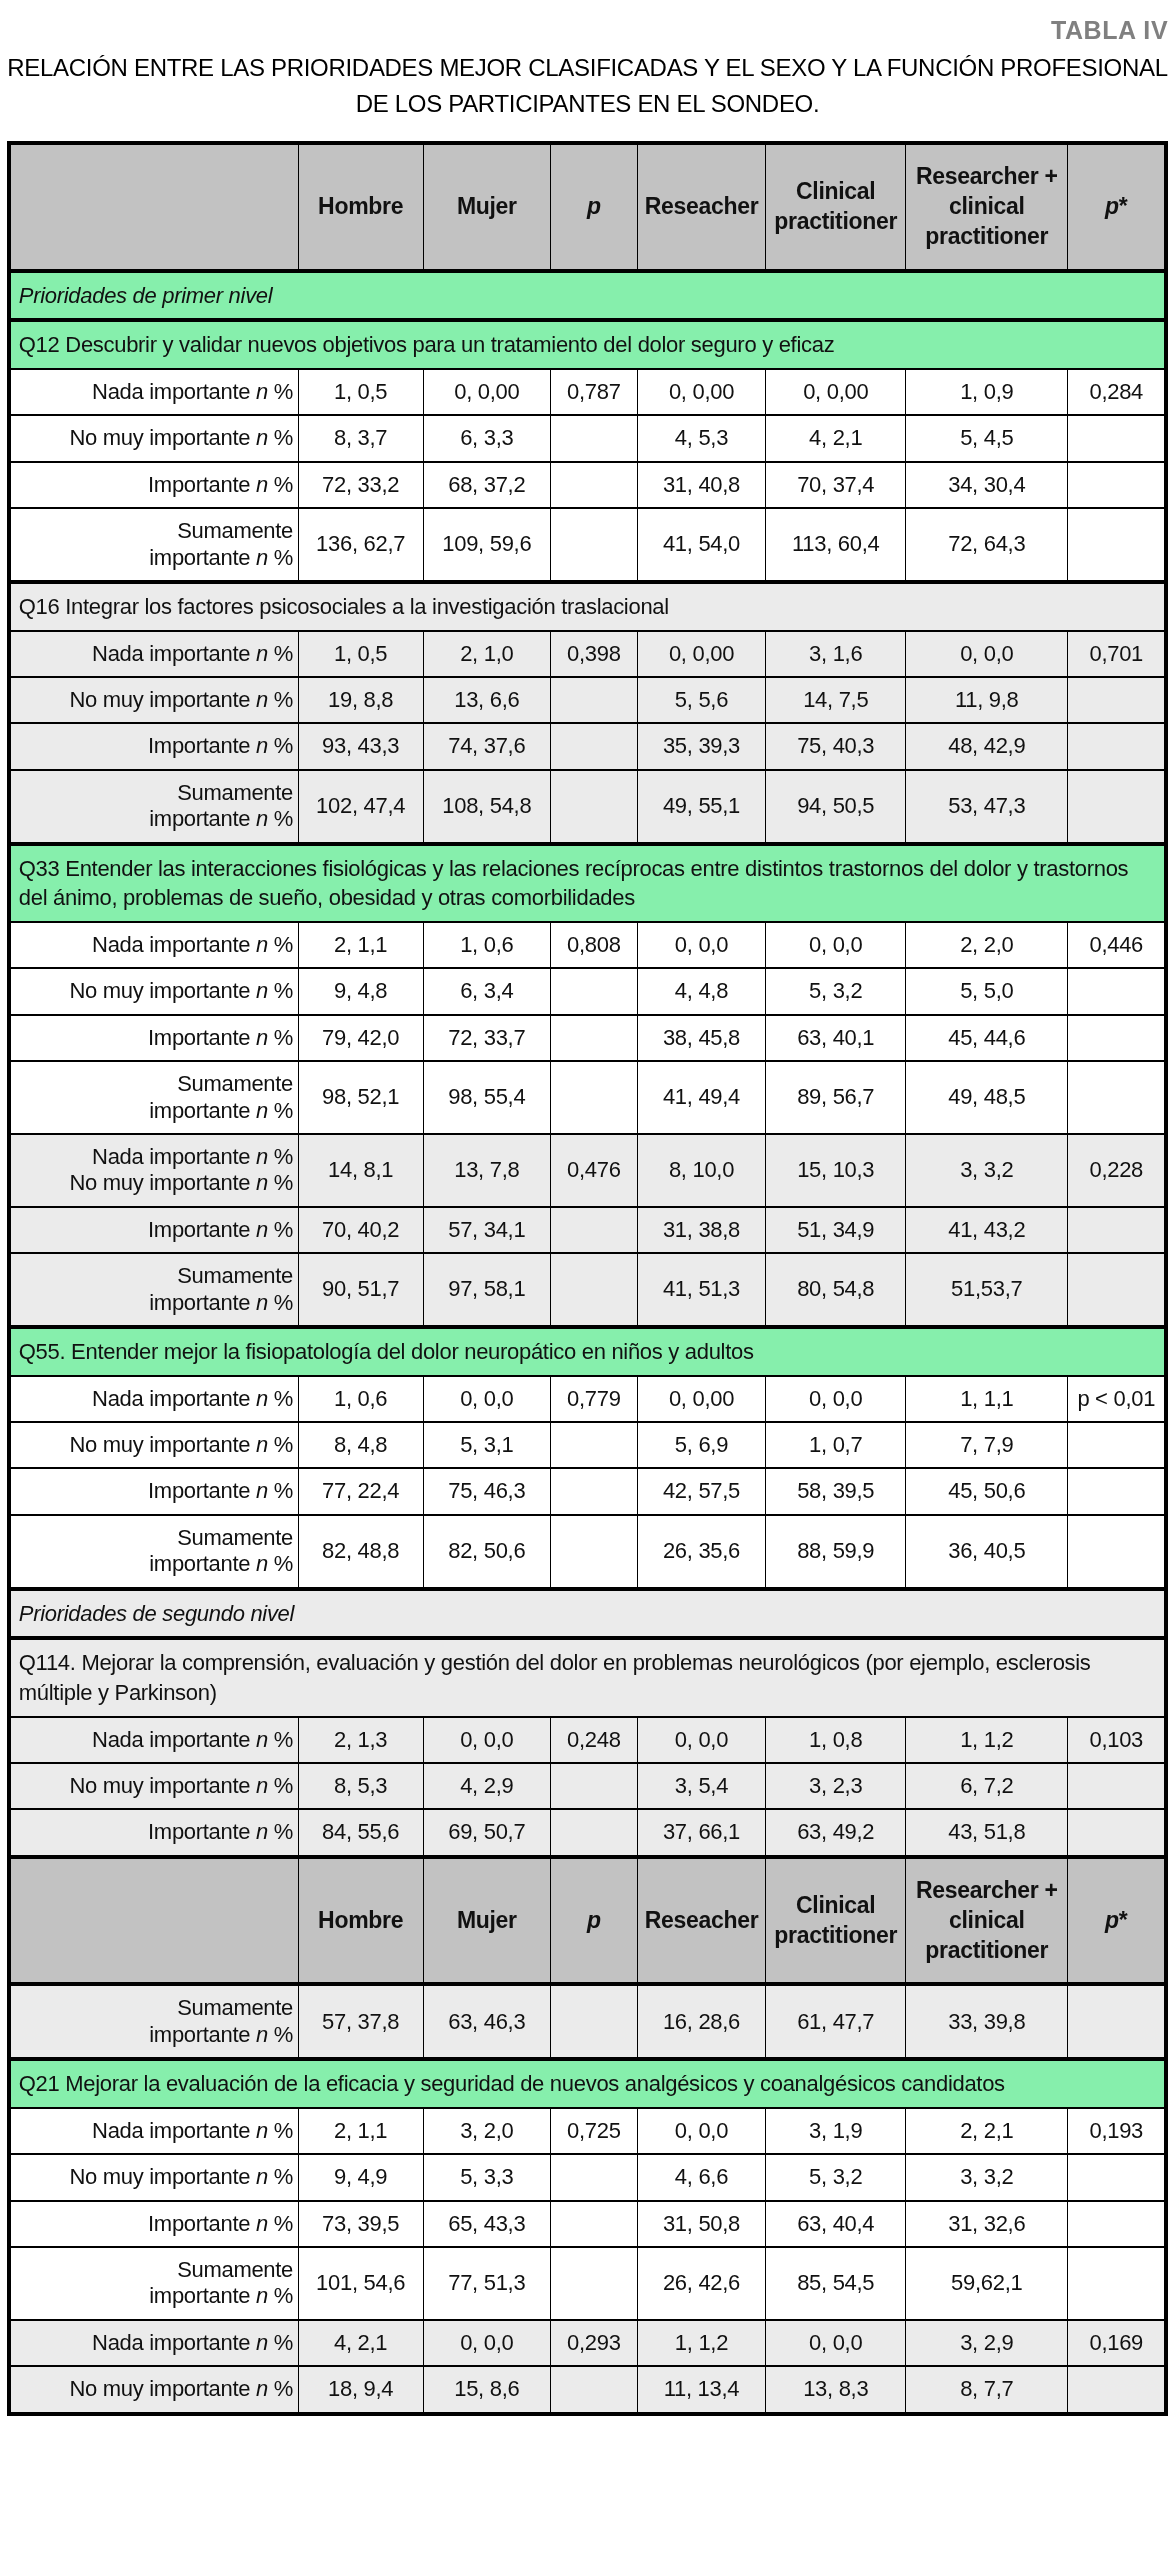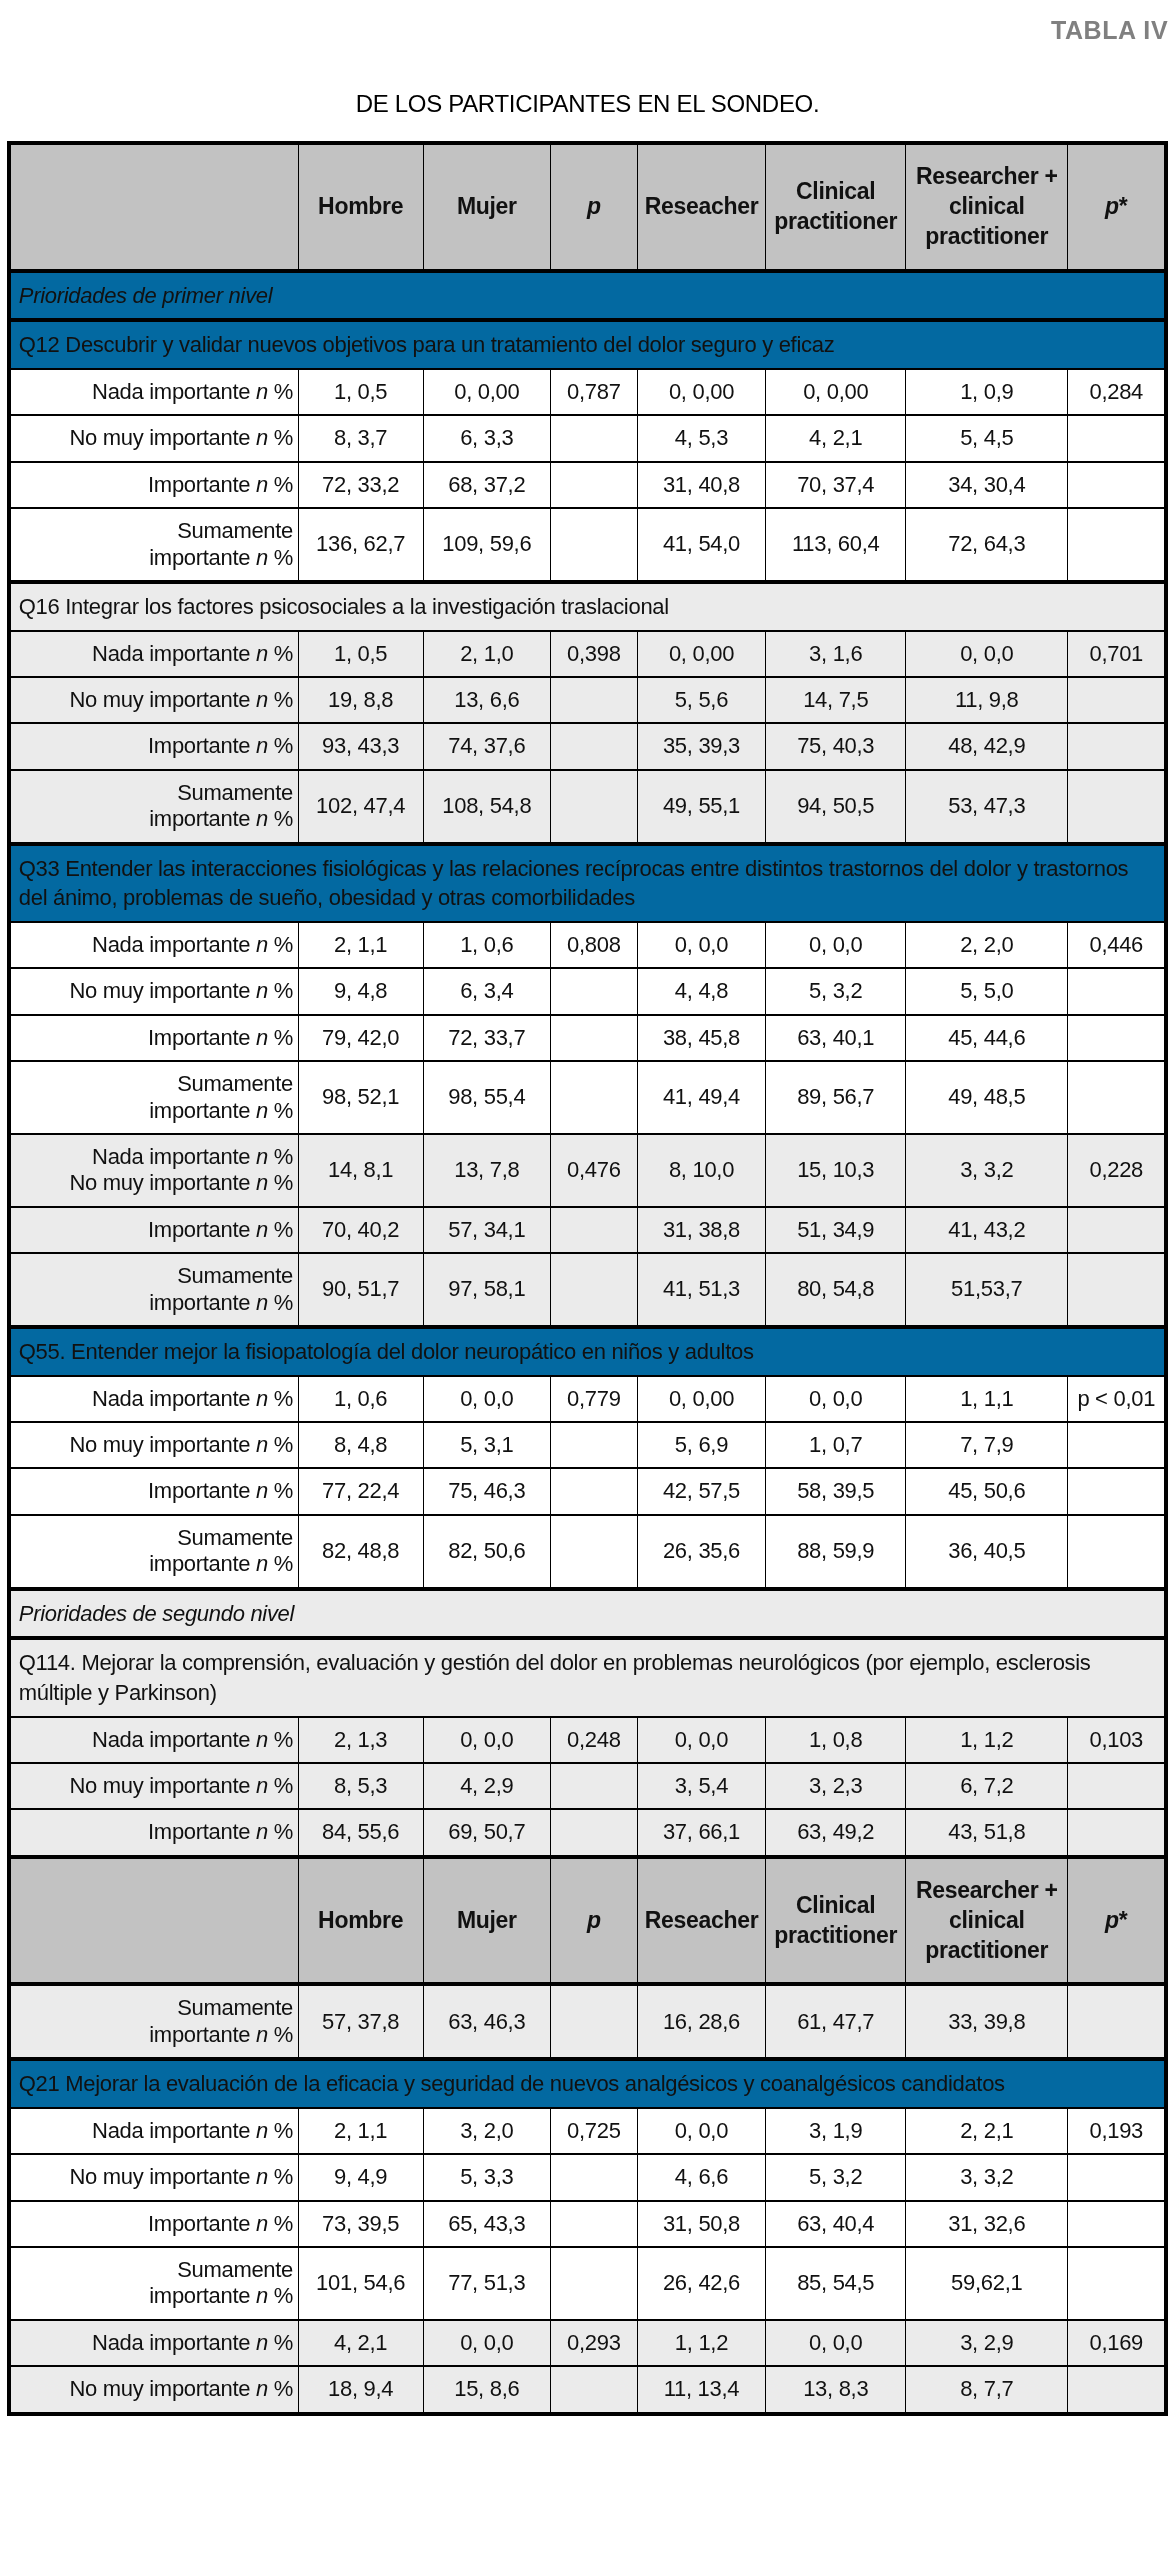--- a/index.html
+++ b/index.html
@@ -77,36 +77,36 @@
   }
   tr.question-row td,
   tr.group-row td{
     border-top-width:4.6px;
     border-bottom-width:2.9px;
     padding:8px 8px;
     font-size:22px;
     line-height:1.35;
     text-align:left;
     letter-spacing:-0.3px;
-    background:#0369a1;
+    background:#86efac;
   }
   tr.group-row td{
     font-style:italic;
   }
   tr.shaded td{
     background:var(--shaded-bg) !important;
   }
 </style>
 </head>
 <body>
 
 <div class="page">
   <div class="table-title">TABLA IV</div>
   <div class="table-subtitle">
-    <br>
+    <span>RELACIÓN ENTRE LAS PRIORIDADES MEJOR CLASIFICADAS Y EL SEXO Y LA FUNCIÓN PROFESIONAL</span><br>
     <span>DE LOS PARTICIPANTES EN EL SONDEO.</span>
   </div>
 
   <table class="data-table">
     <colgroup>
         <col style="width: 25%;">
         <col style="width: 10.8%;">
         <col style="width: 11%;">
         <col style="width: 7.5%;">
         <col style="width: 11.1%;">

